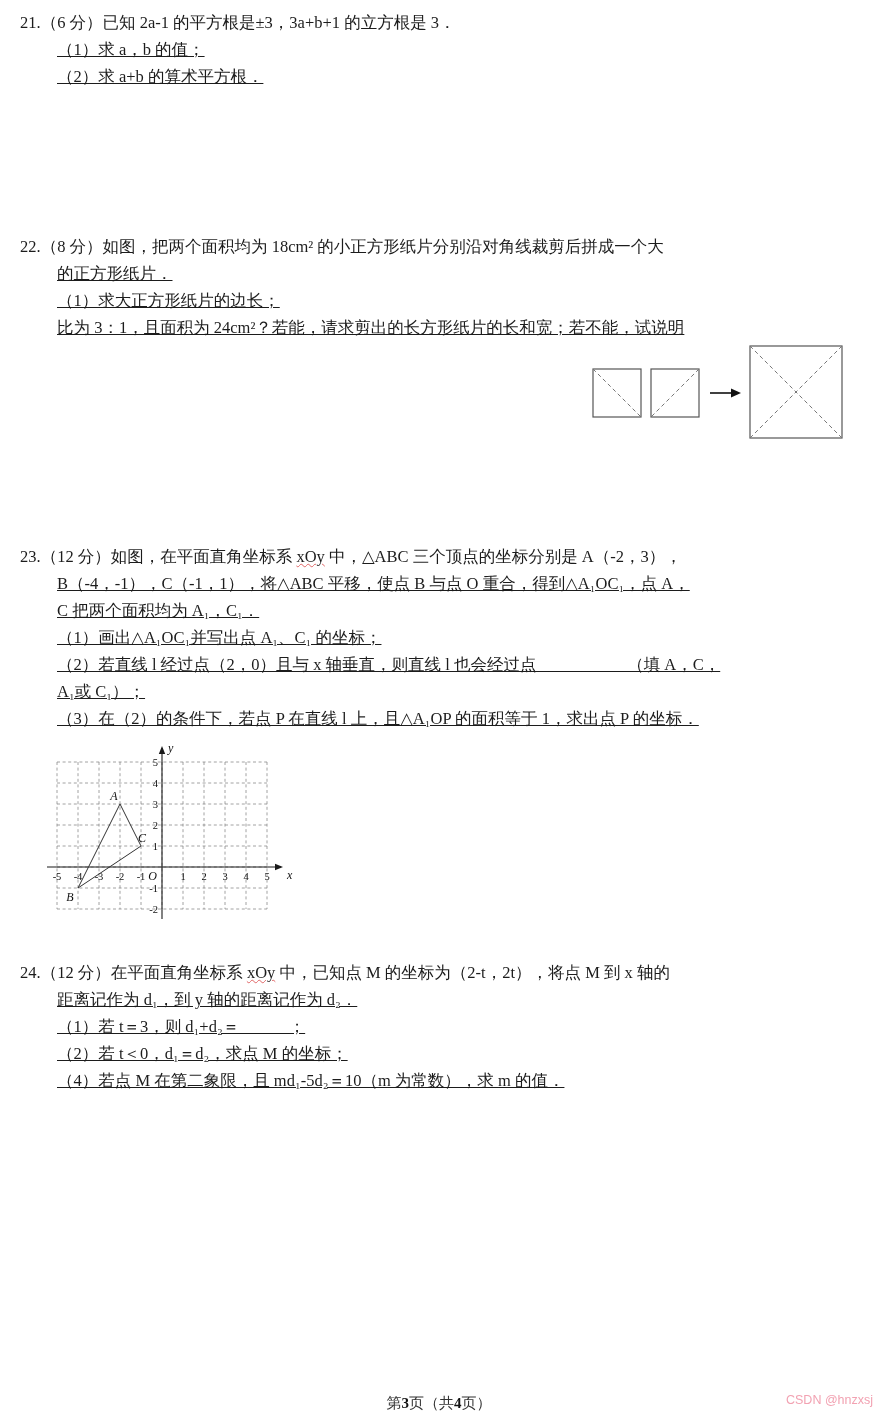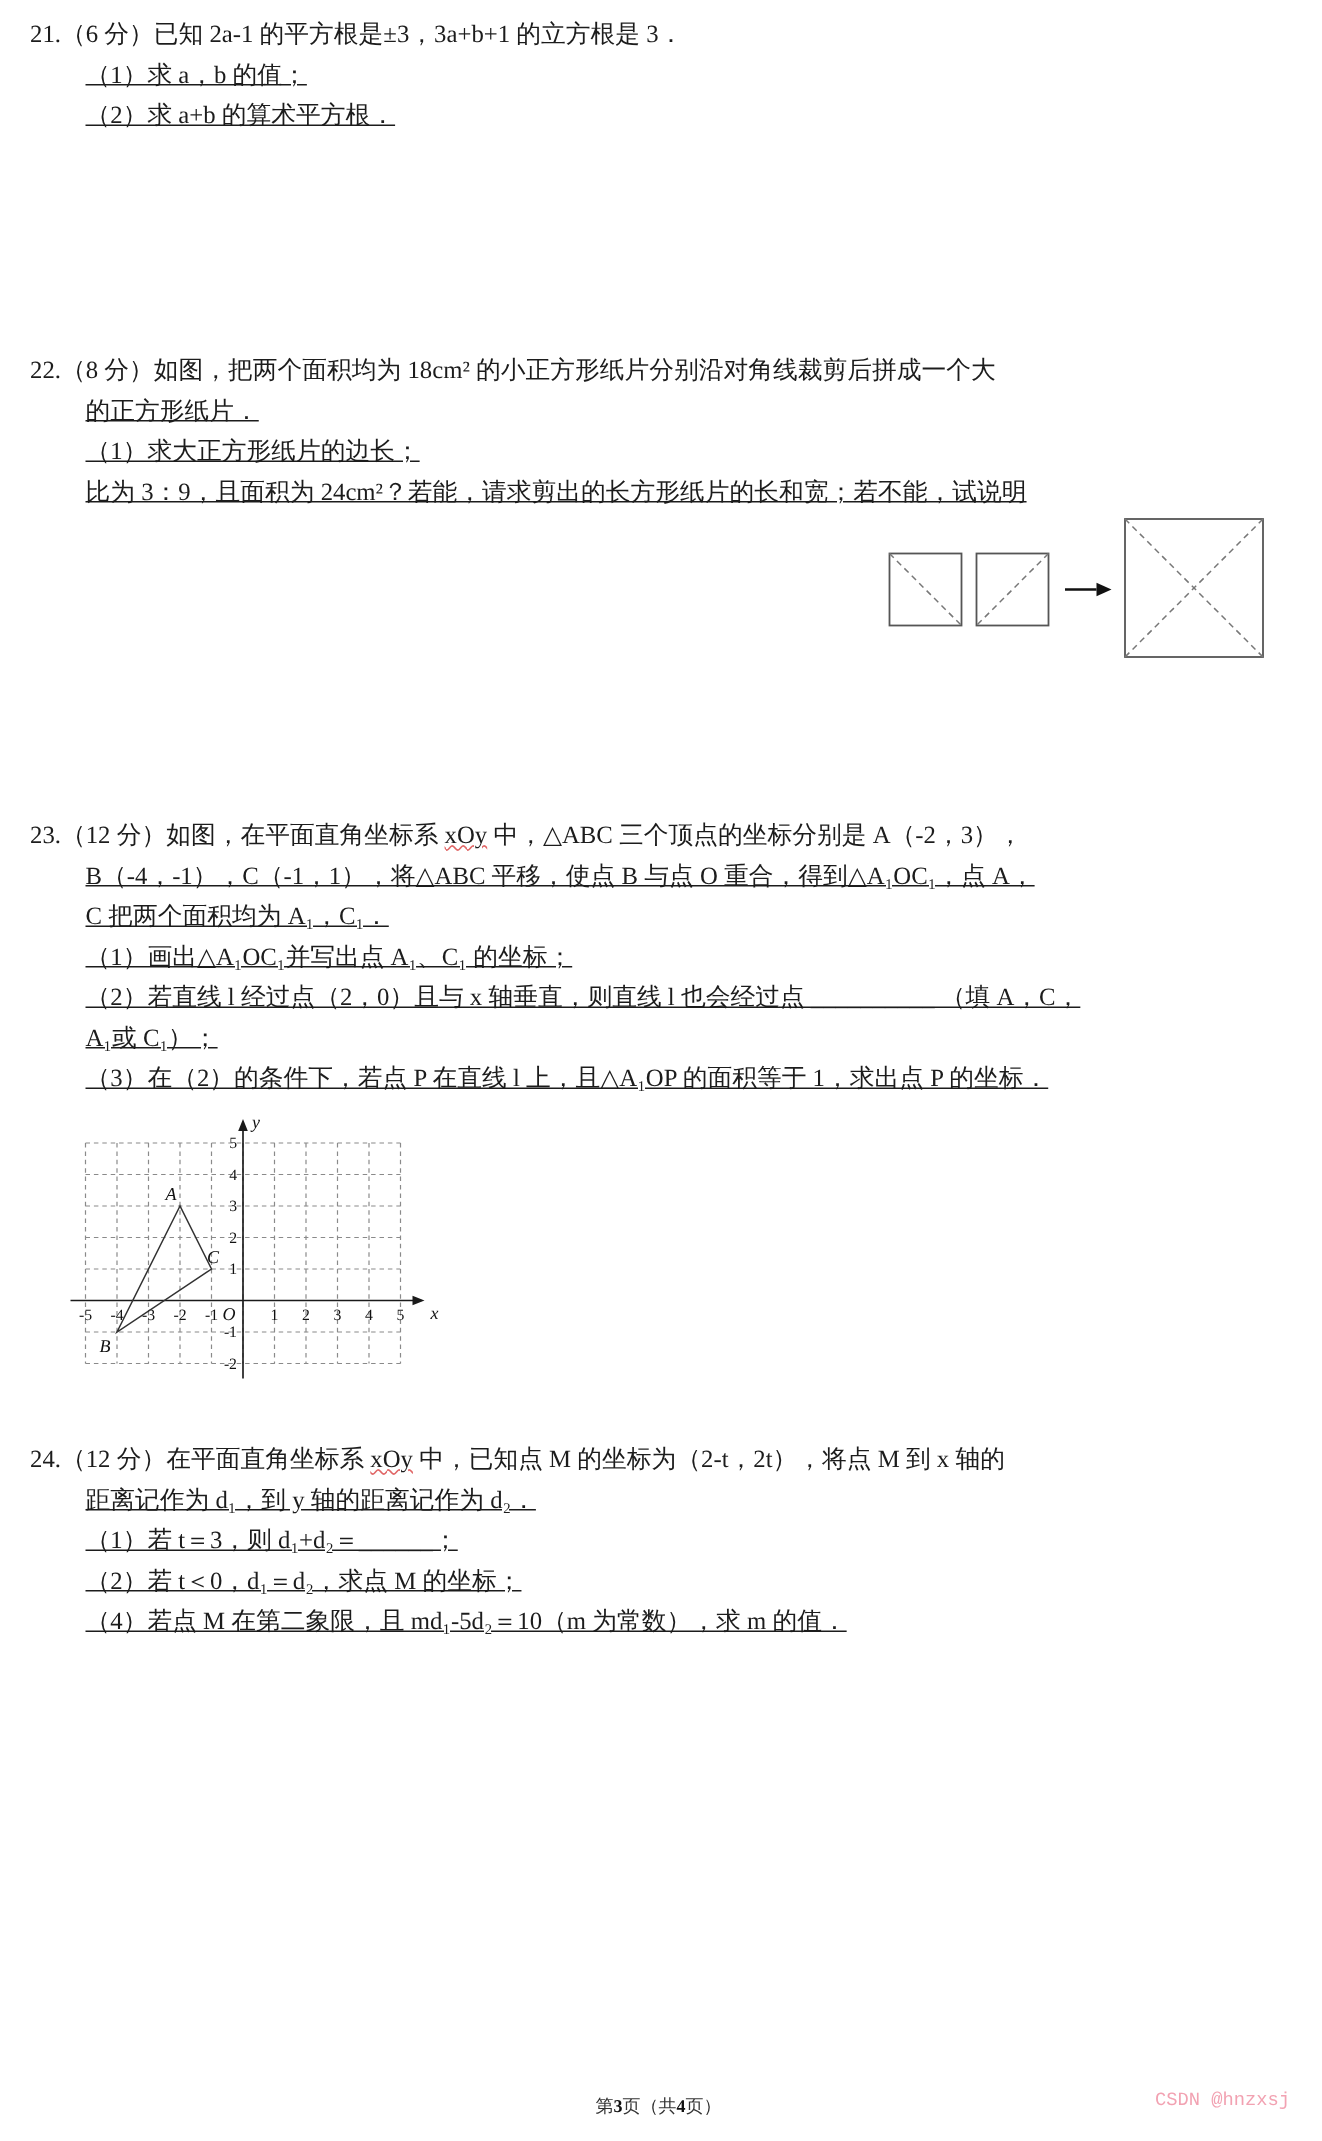--- a/index.html
+++ b/index.html
@@ -41,30 +41,30 @@
   .fig23 .lbl { font-size: 12px; font-style: italic; }
   .tm { text-anchor: middle; }
   .te { text-anchor: end; }
   .fig23 .tri { fill: none; stroke: #333; stroke-width: 1; }
   .footer {
     position: absolute;
     bottom: 14px;
     left: 0;
     width: 100%;
     text-align: center;
-    font-size: 12px;
+    font-size: 15px;
     color: #333;
   }
   .footer b { font-weight: bold; color: #111; }
   .watermark {
     position: absolute;
-    right: 18px;
+    right: 5px;
     bottom: 20px;
     font-size: 12.5px;
-    font-family: Liberation Mono, monospace;
+    font-family: Liberation Sans, sans-serif;
     color: var(--watermark_color, #f2a2b2);
   }
 </style>
 </head>
 <body>
 
 <div class="page">
   <div class="content">
 
     <section>
@@ -72,21 +72,21 @@
       <div class="line indent">（1）求 a，b 的值；</div>
       <div class="line indent">（2）求 a+b 的算术平方根．</div>
     </section>
 
     <div class="spacer s1"></div>
 
     <section>
       <div class="line">22.（8 分）如图，把两个面积均为 18cm² 的小正方形纸片分别沿对角线裁剪后拼成一个大</div>
       <div class="line indent">的正方形纸片．</div>
       <div class="line indent">（1）求大正方形纸片的边长；</div>
-      <div class="line indent">比为 3：9，且面积为 24cm²？若能，请求剪出的长方形纸片的长和宽；若不能，试说明</div>
+      <div class="line indent">比为 3：1，且面积为 24cm²？若能，请求剪出的长方形纸片的长和宽；若不能，试说明</div>
     </section>
 
     <div class="fig22-wrap">
       <svg class="fig22" width="260" height="102">
         <rect class="sq" x="5" y="28" width="48" height="48"></rect>
         <line class="dash" x1="5" y1="28" x2="53" y2="76"></line>
         <rect class="sq" x="63" y="28" width="48" height="48"></rect>
         <line class="dash" x1="111" y1="28" x2="63" y2="76"></line>
         <line class="arrow-line" x1="122" y1="52" x2="143" y2="52"></line>
         <polygon class="ah" points="143,47.5 153,52 143,56.5"></polygon>

